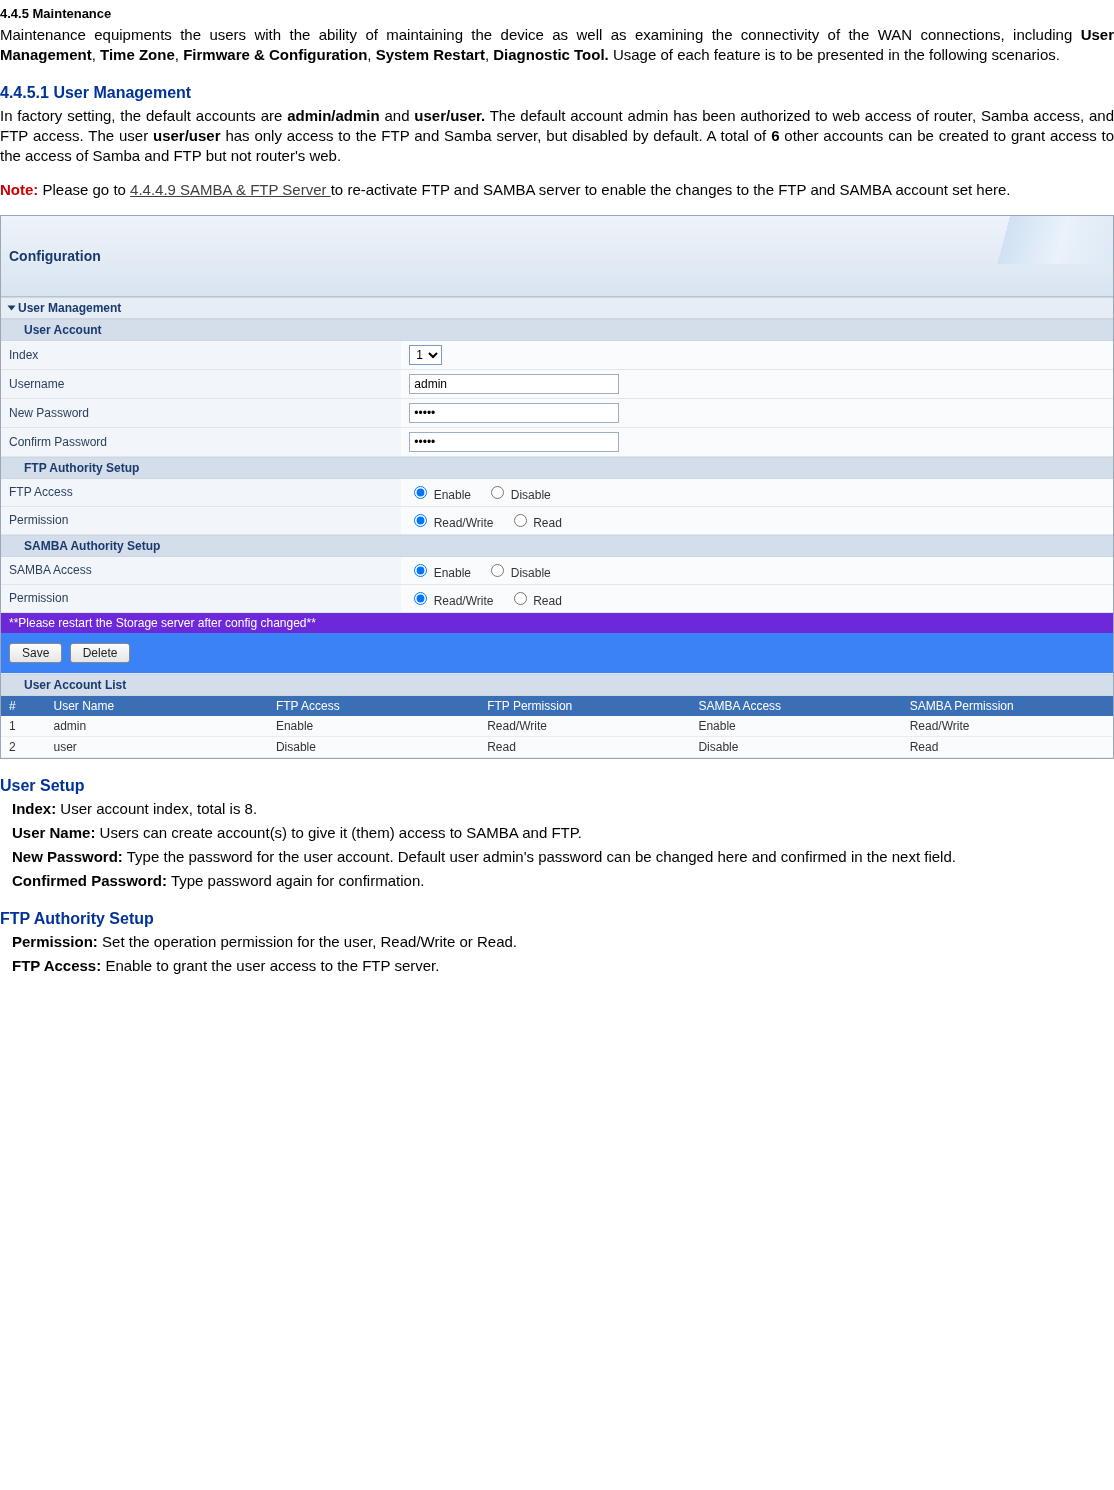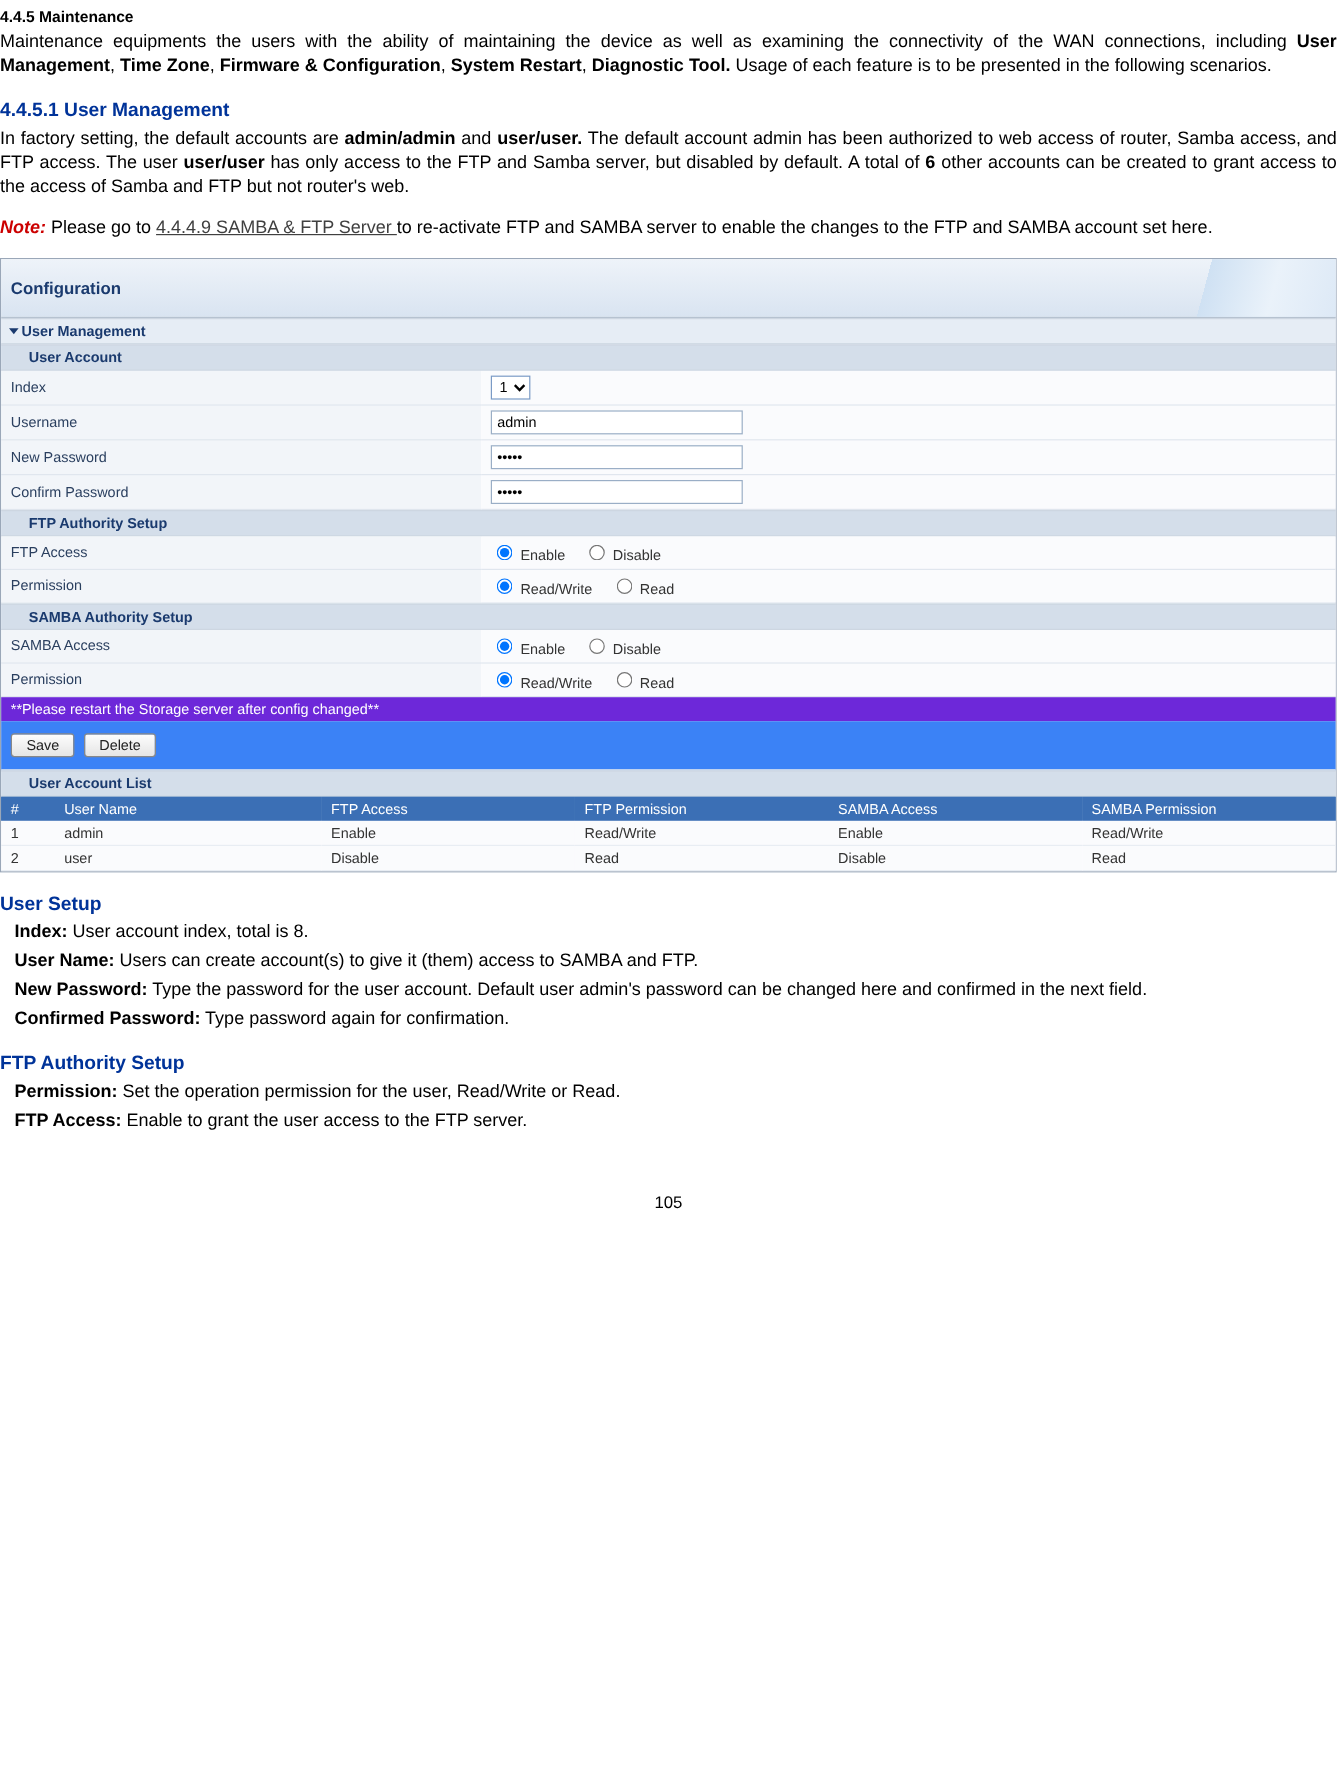--- a/index.html
+++ b/index.html
@@ -24,33 +24,33 @@
     line-height: 1.35;
     text-align: justify;
   }
   .bold { font-weight: bold; }
   .blue-heading {
     color: #003399;
     font-weight: bold;
     font-size: 16px;
     margin: 18px 0 4px 0;
   }
-  .note-red { color: #cc0000; font-weight: bold; font-style: italic; }
+  .note-red { color: #cc0000; font-weight: bold; }
   a.link { color: #404040; text-decoration: underline; }
   .config-panel {
     border: 1px solid #9aa7b8;
     margin: 6px 0 14px 0;
     font-family: Tahoma, Arial, sans-serif;
     font-size: 12px;
     background: #fff;
   }
   .config-header {
     background: linear-gradient(#eef3f9, #d9e4f1);
     border-bottom: 1px solid #b6c2d0;
-    padding: 4px 8px;
+    padding: 20px 8px;
     color: #1a3a6e;
     font-weight: bold;
     font-size: 14px;
     height: 40px;
     display: flex;
     align-items: center;
     position: relative;
   }
   .config-header .corner {
     position: absolute;
@@ -321,14 +321,13 @@
   <div class="desc-line"><span class="bold">Index:</span><span> User account index, total is 8.</span></div>
   <div class="desc-line"><span class="bold">User Name:</span><span> Users can create account(s) to give it (them) access to SAMBA and FTP.</span></div>
   <div class="desc-line"><span class="bold">New Password:</span><span> Type the password for the user account. Default user admin's password can be changed here and confirmed in the next field.</span></div>
   <div class="desc-line"><span class="bold">Confirmed Password:</span><span> Type password again for confirmation.</span></div>
 
   <div class="blue-heading">FTP Authority Setup</div>
 
   <div class="desc-line"><span class="bold">Permission:</span><span> Set the operation permission for the user, Read/Write or Read.</span></div>
   <div class="desc-line"><span class="bold">FTP Access:</span><span> Enable to grant the user access to the FTP server.</span></div>
 
-  <div class="page-num">105</div>
 </div>
 
 </body></html>

